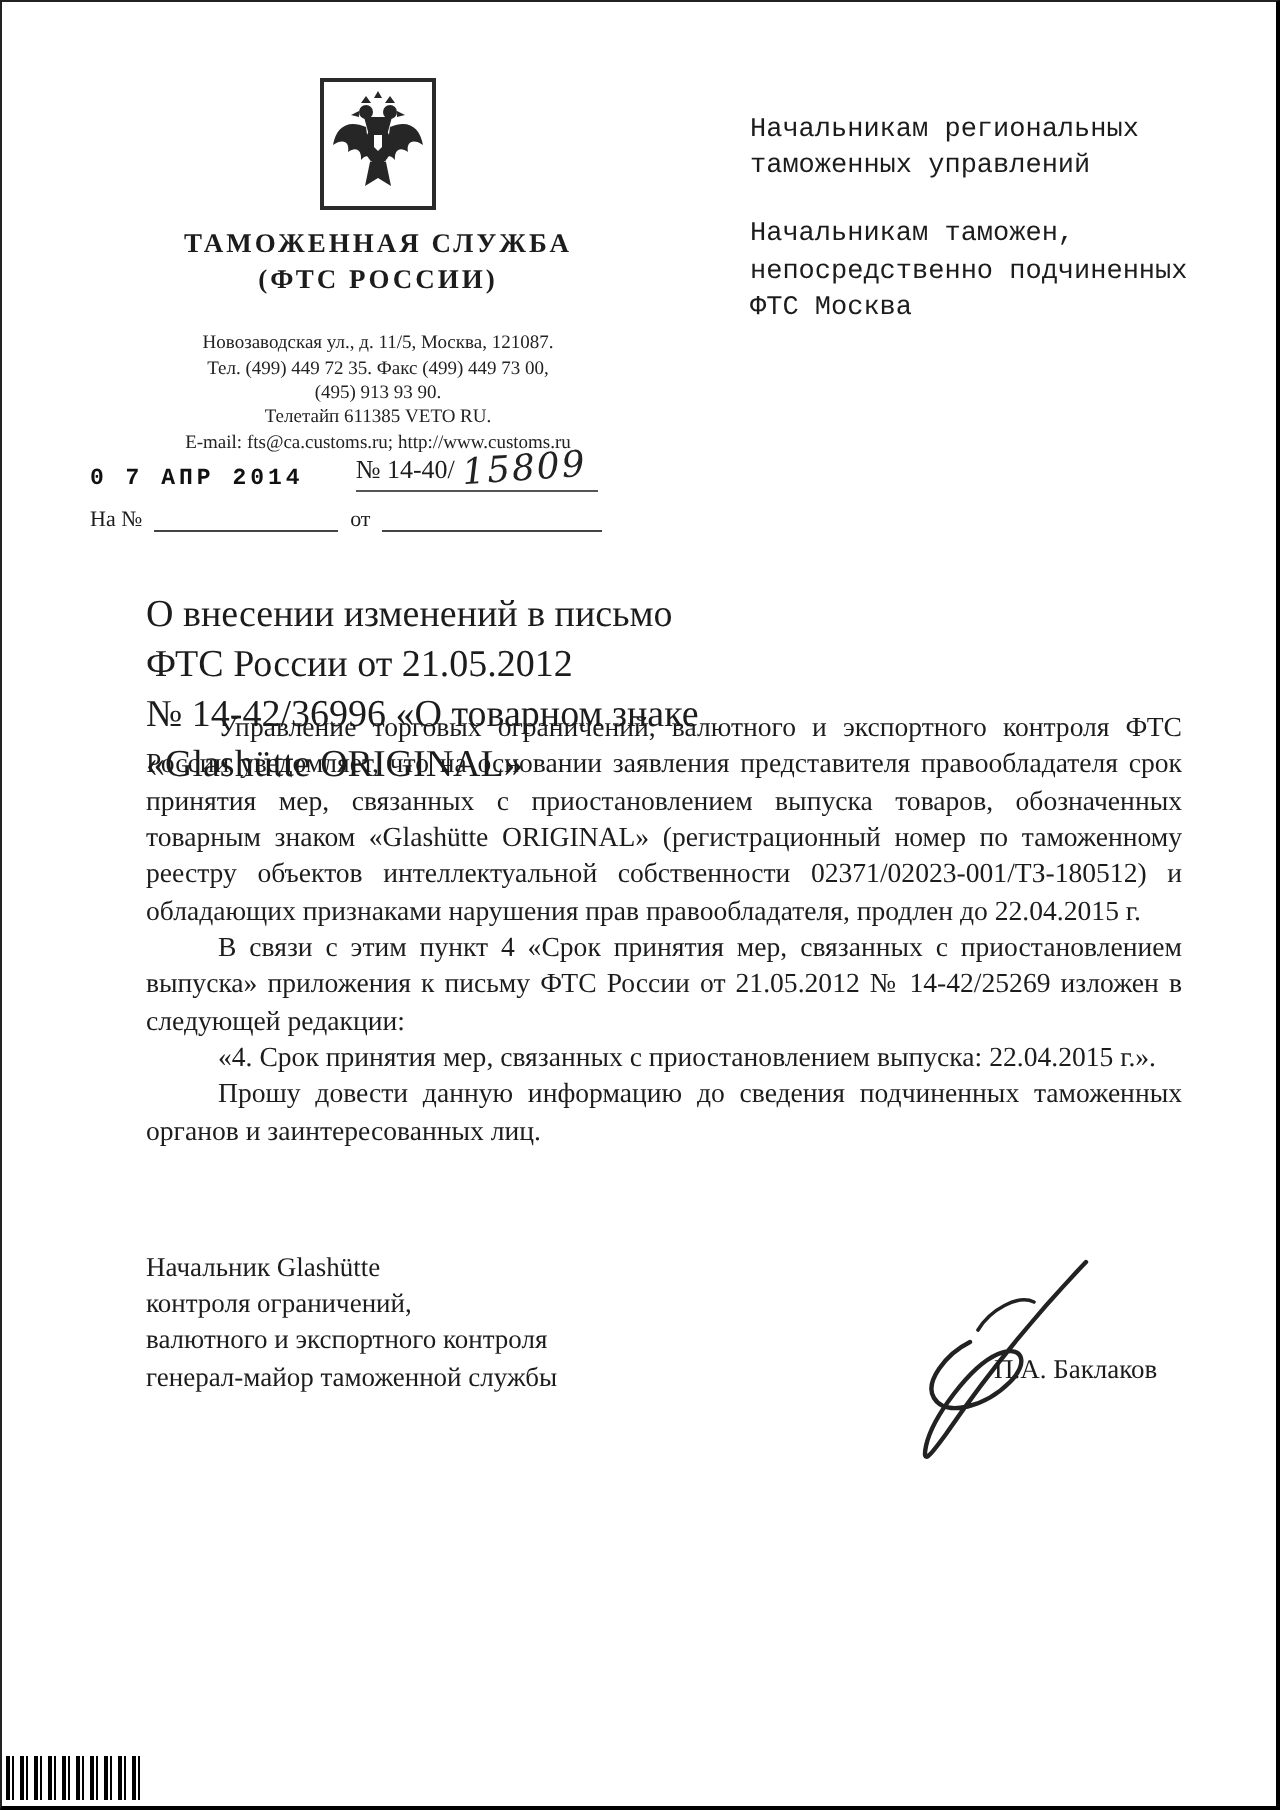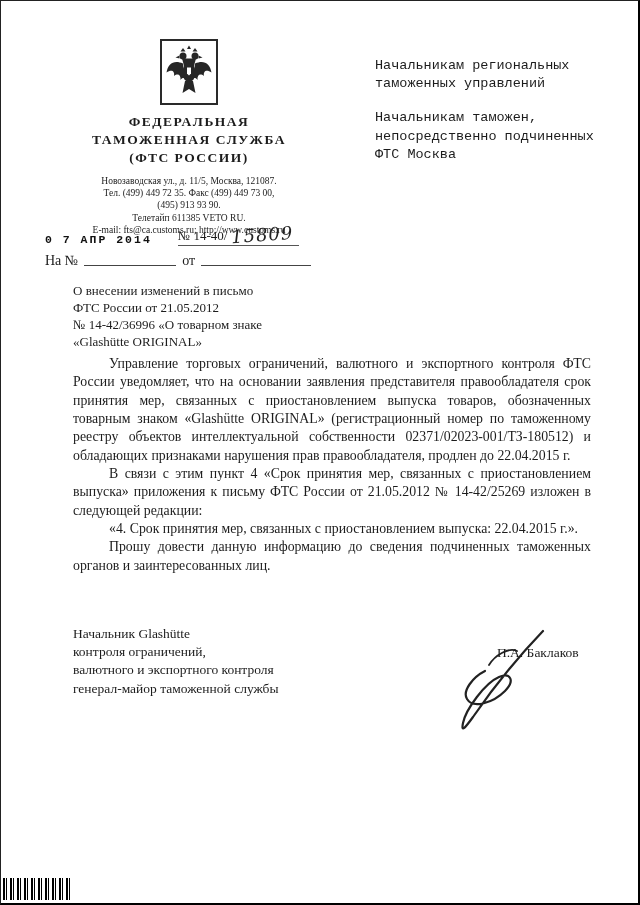--- a/index.html
+++ b/index.html
@@ -30,21 +30,21 @@
   }
   .emblem-box svg{width:50px;height:56px;}
   .org-name{
     margin-top:8px;
     font-weight:bold;
     font-size:13.5px;
     letter-spacing:1.5px;
     line-height:1.35;
   }
   .contact{
-    margin-top:7px;
+    margin-top:17px;
     font-size:9.5px;
     line-height:1.3;
     color:#222;
   }
   
   .refline{
     position:absolute;left:44px;top:222px;width:300px;
     display:flex;align-items:flex-end;
   }
   .date-stamp{
@@ -66,53 +66,53 @@
     font-family:"DejaVu Serif", serif;
     font-style:italic;
     font-size:18px;
     letter-spacing:1px;
     display:inline-block;
     transform:rotate(-4deg) translateY(1px);
     color:#222;
   }
   .replyline{
     position:absolute;left:44px;top:252px;width:310px;
-    font-size:14px;
-    display:flex;align-items:flex-start;gap:6px;
+    font-size:11px;
+    display:flex;align-items:center;gap:6px;
   }
   .blank-line{
     display:inline-block;height:12px;border-bottom:1px solid #444;
   }
   .blank-na{width:92px;}
   .blank-ot{width:110px;}
   
   .addressees{
     position:absolute;left:374px;top:56px;width:230px;
     font-size:13.5px;line-height:1.35;font-family:Liberation Mono, monospace;
   }
   .addr-block2{margin-top:16px;}
   
   .subject{
-    position:absolute;left:72px;top:281px;width:300px;
-    font-size:13px;line-height:1.32;
+    position:absolute;left:72px;top:294px;width:300px;
+    font-size:19px;line-height:1.32;
   }
   
   .body-text{
     position:absolute;left:72px;top:354px;width:518px;
     font-size:13.8px;line-height:1.33;
     text-align:justify;
   }
   .body-text p{margin:0;text-indent:36px;}
   
   .sig-title{
     position:absolute;left:72px;top:624px;width:260px;
     font-size:13.5px;line-height:1.35;
   }
   .sig-name{
-    position:absolute;left:496px;top:644px;
+    position:absolute;left:496px;top:676px;
     font-size:13.5px;white-space:nowrap;
   }
   .sig-autograph{
     position:absolute;left:424px;top:624px;width:130px;height:115px;
     pointer-events:none;
   }
   
   .barcode{
     position:absolute;left:2px;bottom:3px;width:70px;height:22px;
     background:repeating-linear-gradient(
@@ -150,21 +150,20 @@
 
           <path d="M62,38 C80,30 92,38 95,56 C85,49 78,53 80,63 C72,57 66,61 67,71 C62,64 56,67 57,76 L62,38 Z"></path>
 
           <path d="M42,73 L58,73 L63,97 L50,89 L37,97 Z"></path>
 
           <path d="M46,46 L54,46 L54,58 L50,62 L46,58 Z" fill="#ffffff"></path>
         </g>
       </svg>
     </div>
     <div class="org-name">
-      <div>ФЕДЕРАЛЬНАЯ</div>
       <div>ТАМОЖЕННАЯ СЛУЖБА</div>
       <div>(ФТС РОССИИ)</div>
     </div>
     <div class="contact">
       <div>Новозаводская ул., д. 11/5, Москва, 121087.</div>
       <div>Тел. (499) 449 72 35. Факс (499) 449 73 00,</div>
       <div>(495) 913 93 90.</div>
       <div>Телетайп 611385 VETO RU.</div>
       <div>E-mail: fts@ca.customs.ru; http://www.customs.ru</div>
     </div>

